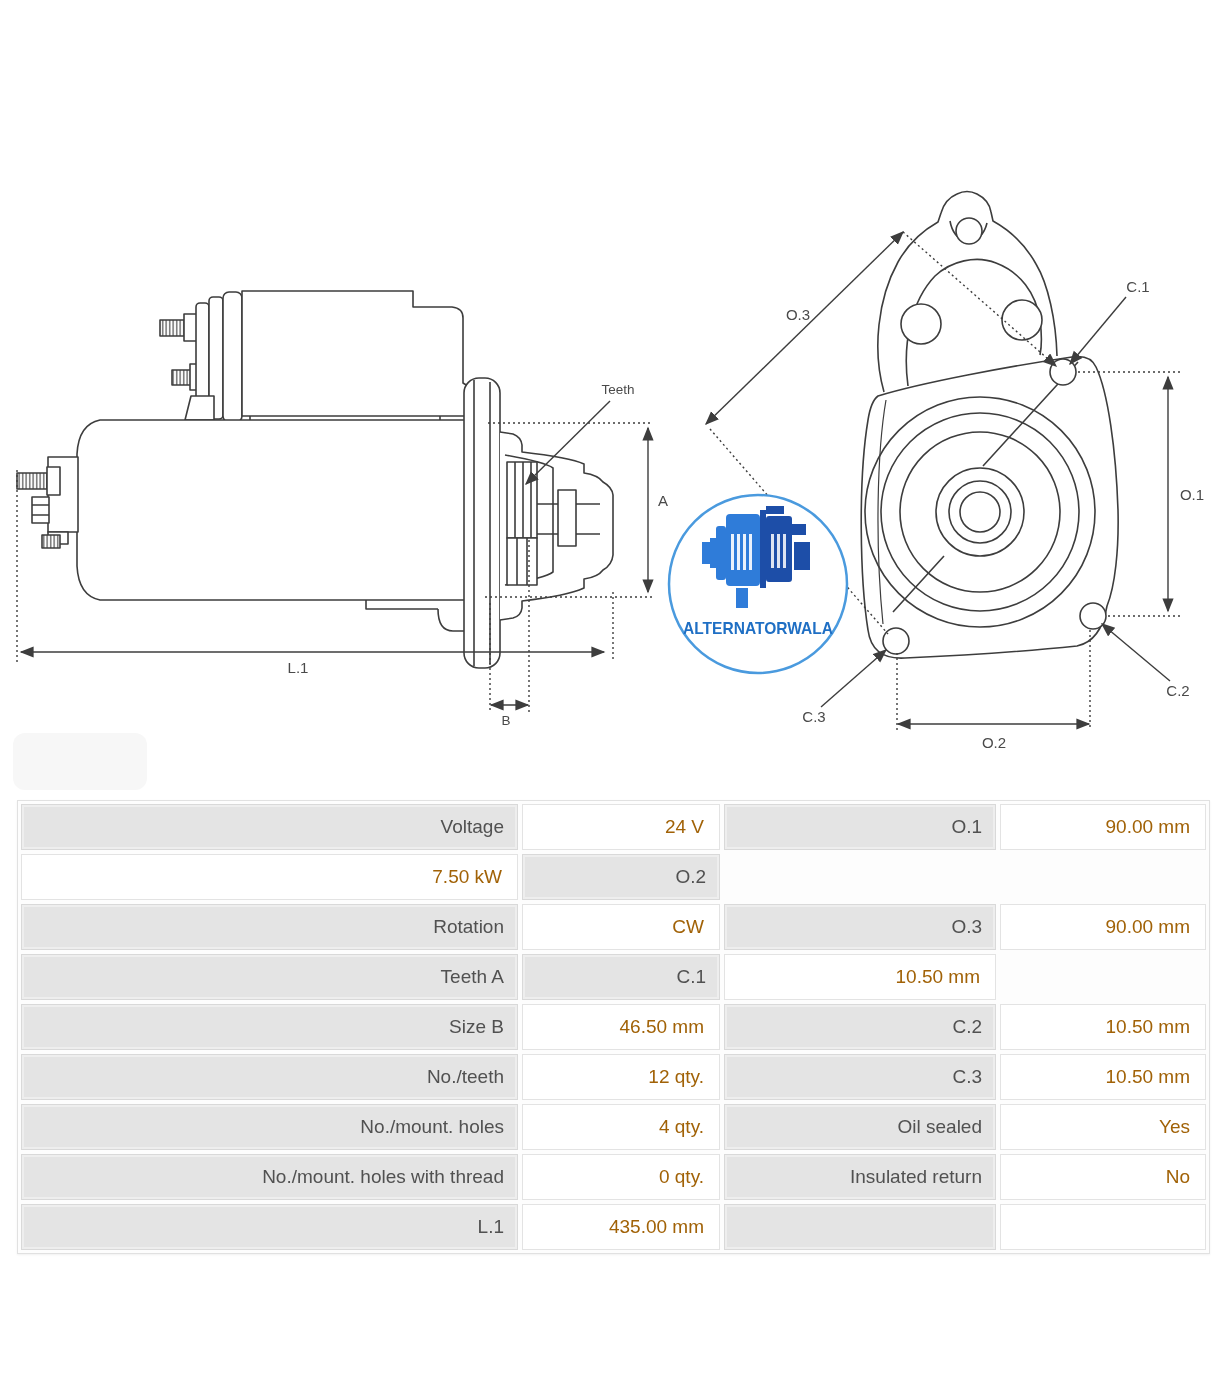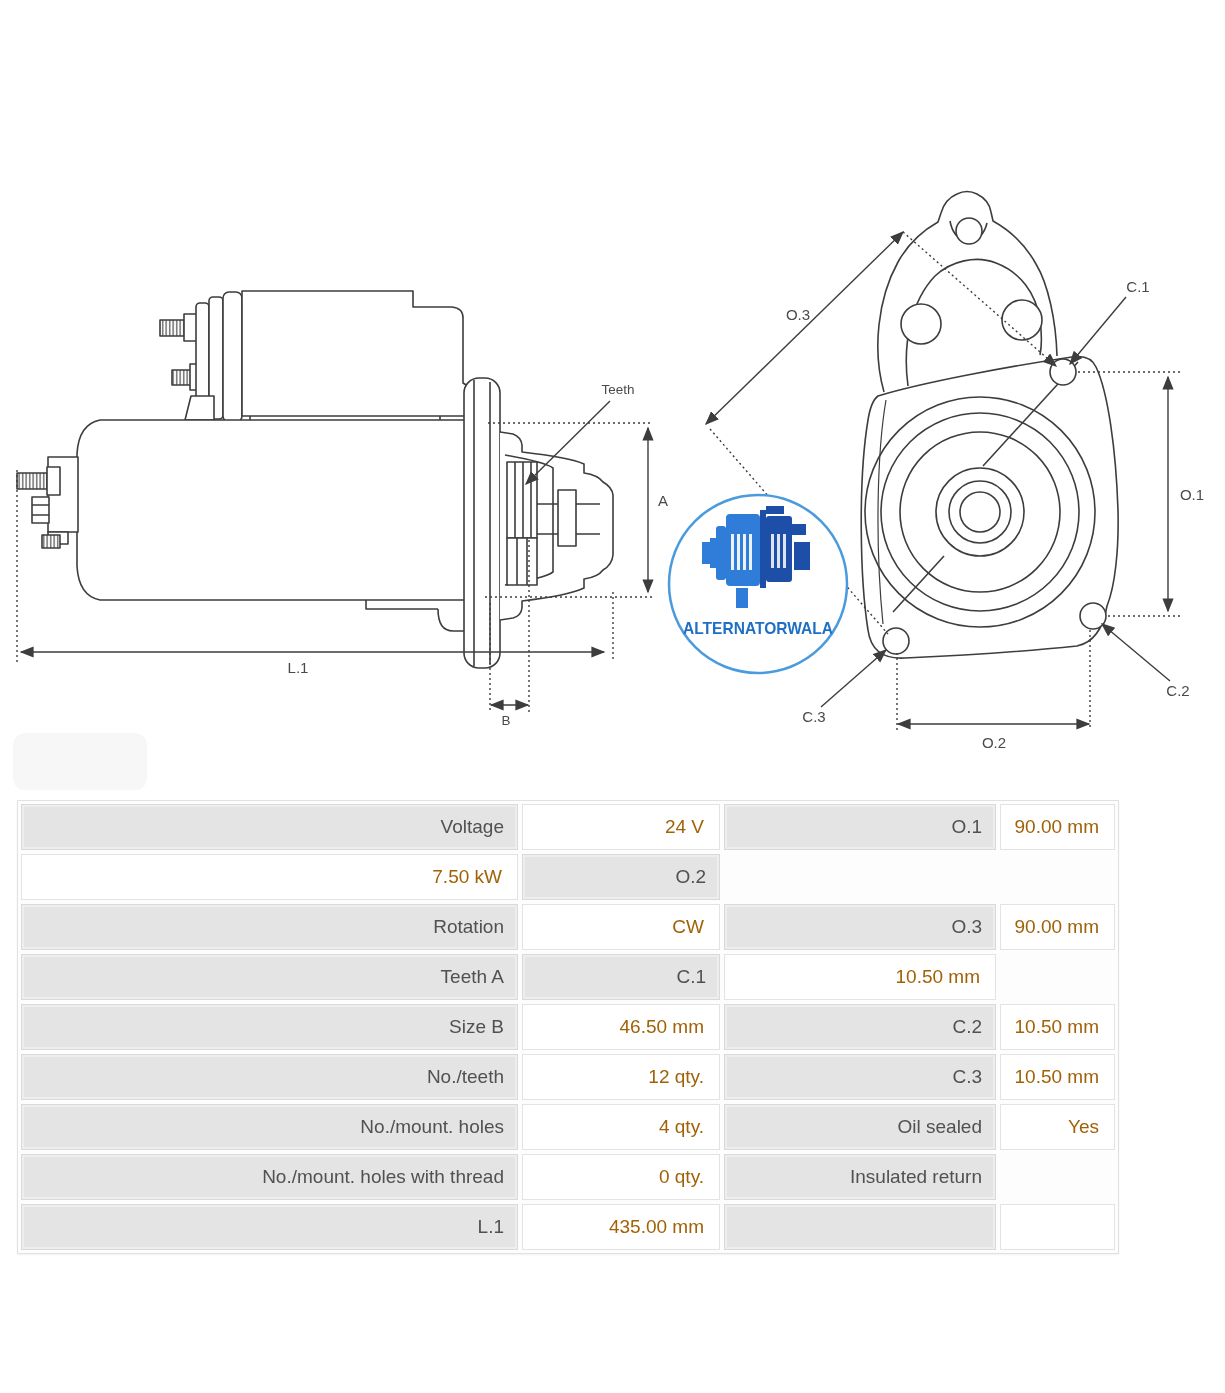--- a/index.html
+++ b/index.html
@@ -6,21 +6,21 @@
   .stage{
     position:relative;width:1225px;height:1393px;background:#ffffff;overflow:hidden;
     font-family:"Liberation Sans", sans-serif;
   }
   .diagram-svg{position:absolute;left:0;top:0;}
   .watermark-blob{
     position:absolute;left:13px;top:733px;width:134px;height:57px;
     background:#f7f7f7;border-radius:12px;
   }
   .spec-table{
-    position:absolute;left:17px;top:800px;width:1102px;
+    position:absolute;left:17px;top:800px;width:1193px;
     background:#fdfdfd;border:1px solid #e1e1e1;padding:3px;box-sizing:border-box;
     box-shadow:0 1px 2px rgba(0,0,0,0.06);
   }
   .spec-row{
     display:grid;grid-template-columns:497px 198px 272px 1fr;gap:4px;
     height:46px;margin-bottom:4px;
   }
   .spec-row:last-child{margin-bottom:0;}
   .cell{
     display:flex;align-items:center;justify-content:flex-end;
@@ -237,20 +237,21 @@
     <div class="spec-row">
       <div class="cell label">No./mount. holes</div>
       <div class="cell value">4 qty.</div>
       <div class="cell label">Oil sealed</div>
       <div class="cell value">Yes</div>
     </div>
     <div class="spec-row">
       <div class="cell label">No./mount. holes with thread</div>
       <div class="cell value">0 qty.</div>
       <div class="cell label">Insulated return</div>
+      <div class="cell value">No</div>
     </div>
     <div class="spec-row">
       <div class="cell label">L.1</div>
       <div class="cell value">435.00 mm</div>
       <div class="cell label"></div>
       <div class="cell value"></div>
     </div>
   </div>
 </div>
 

